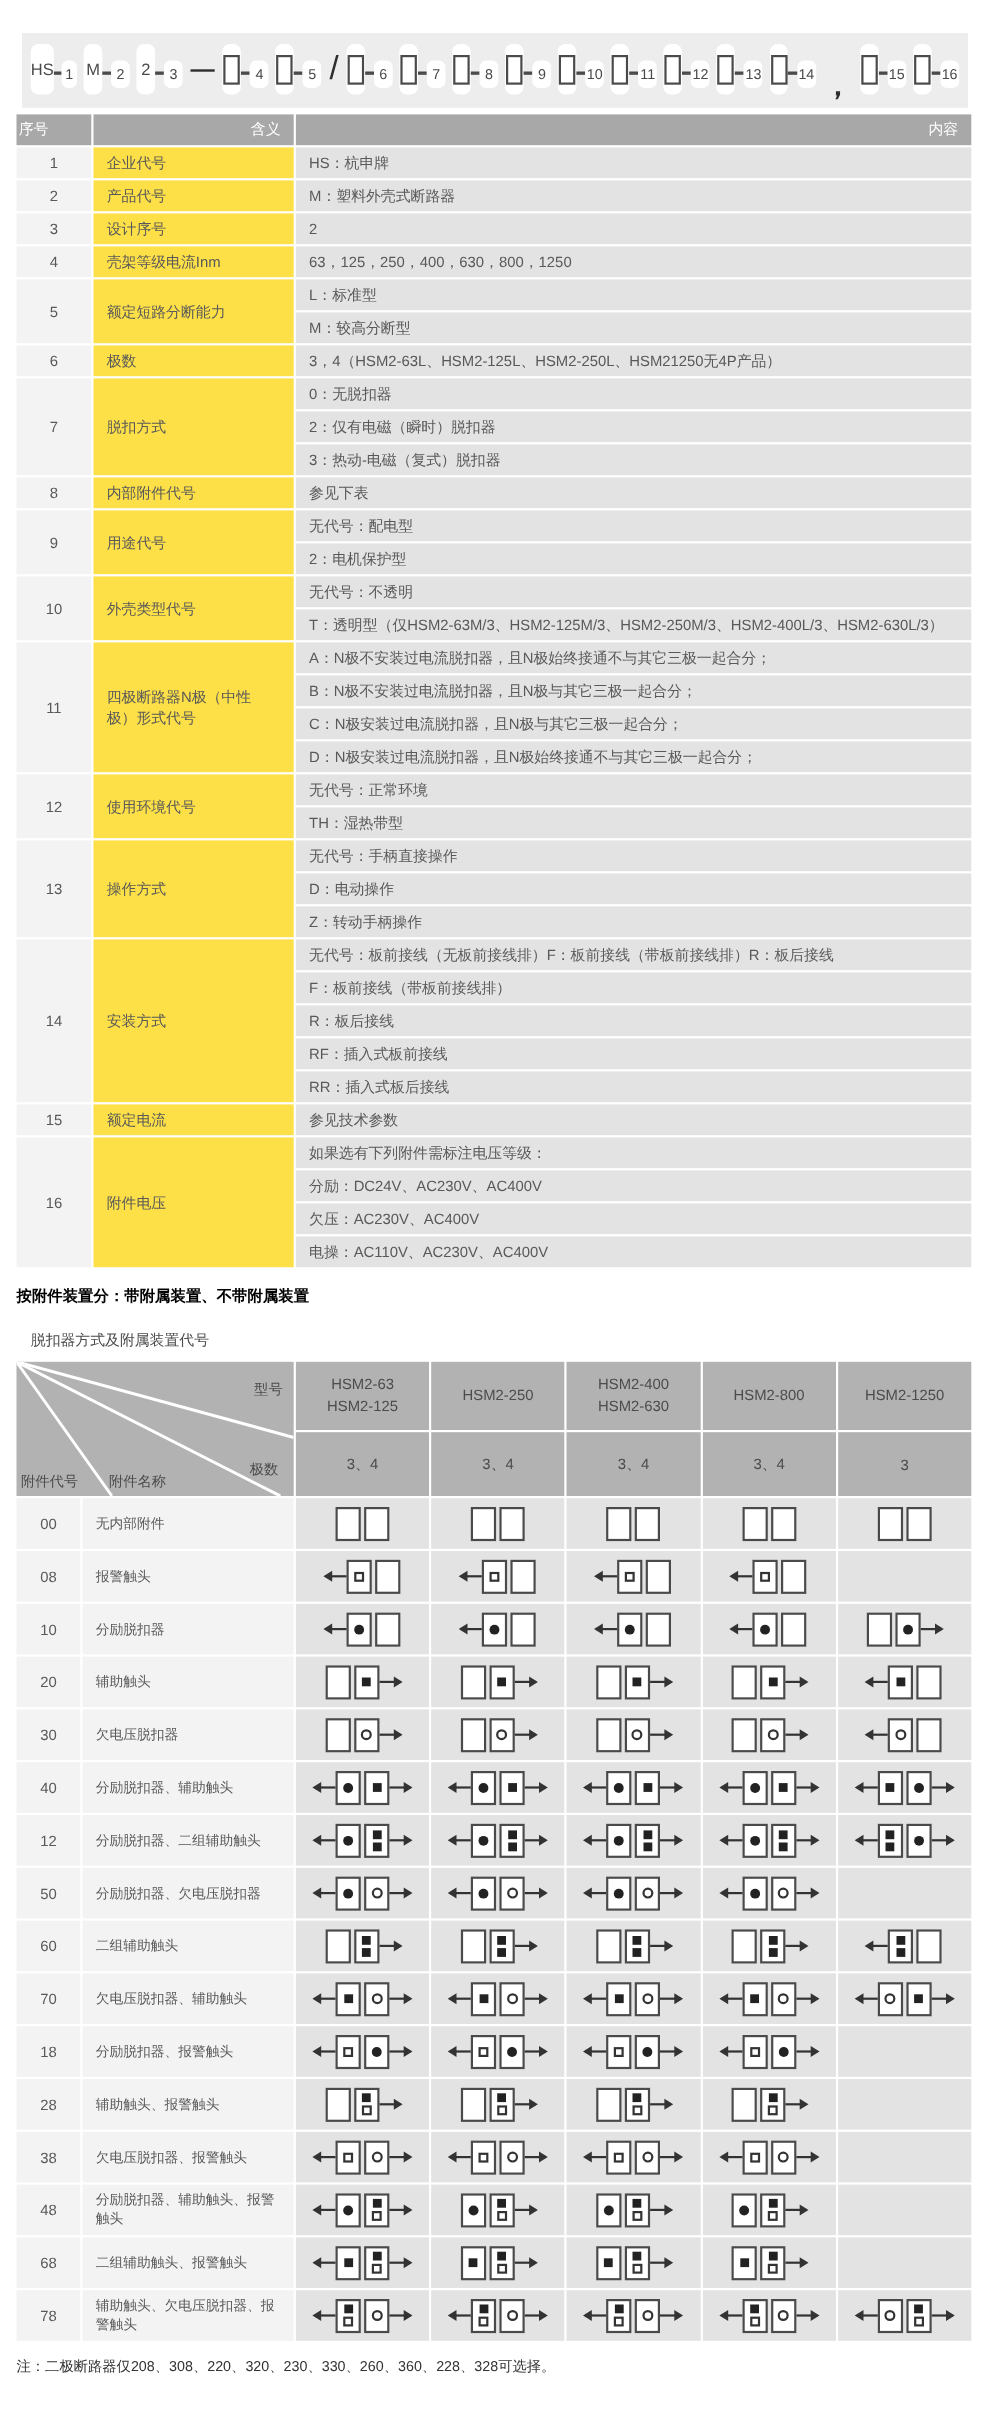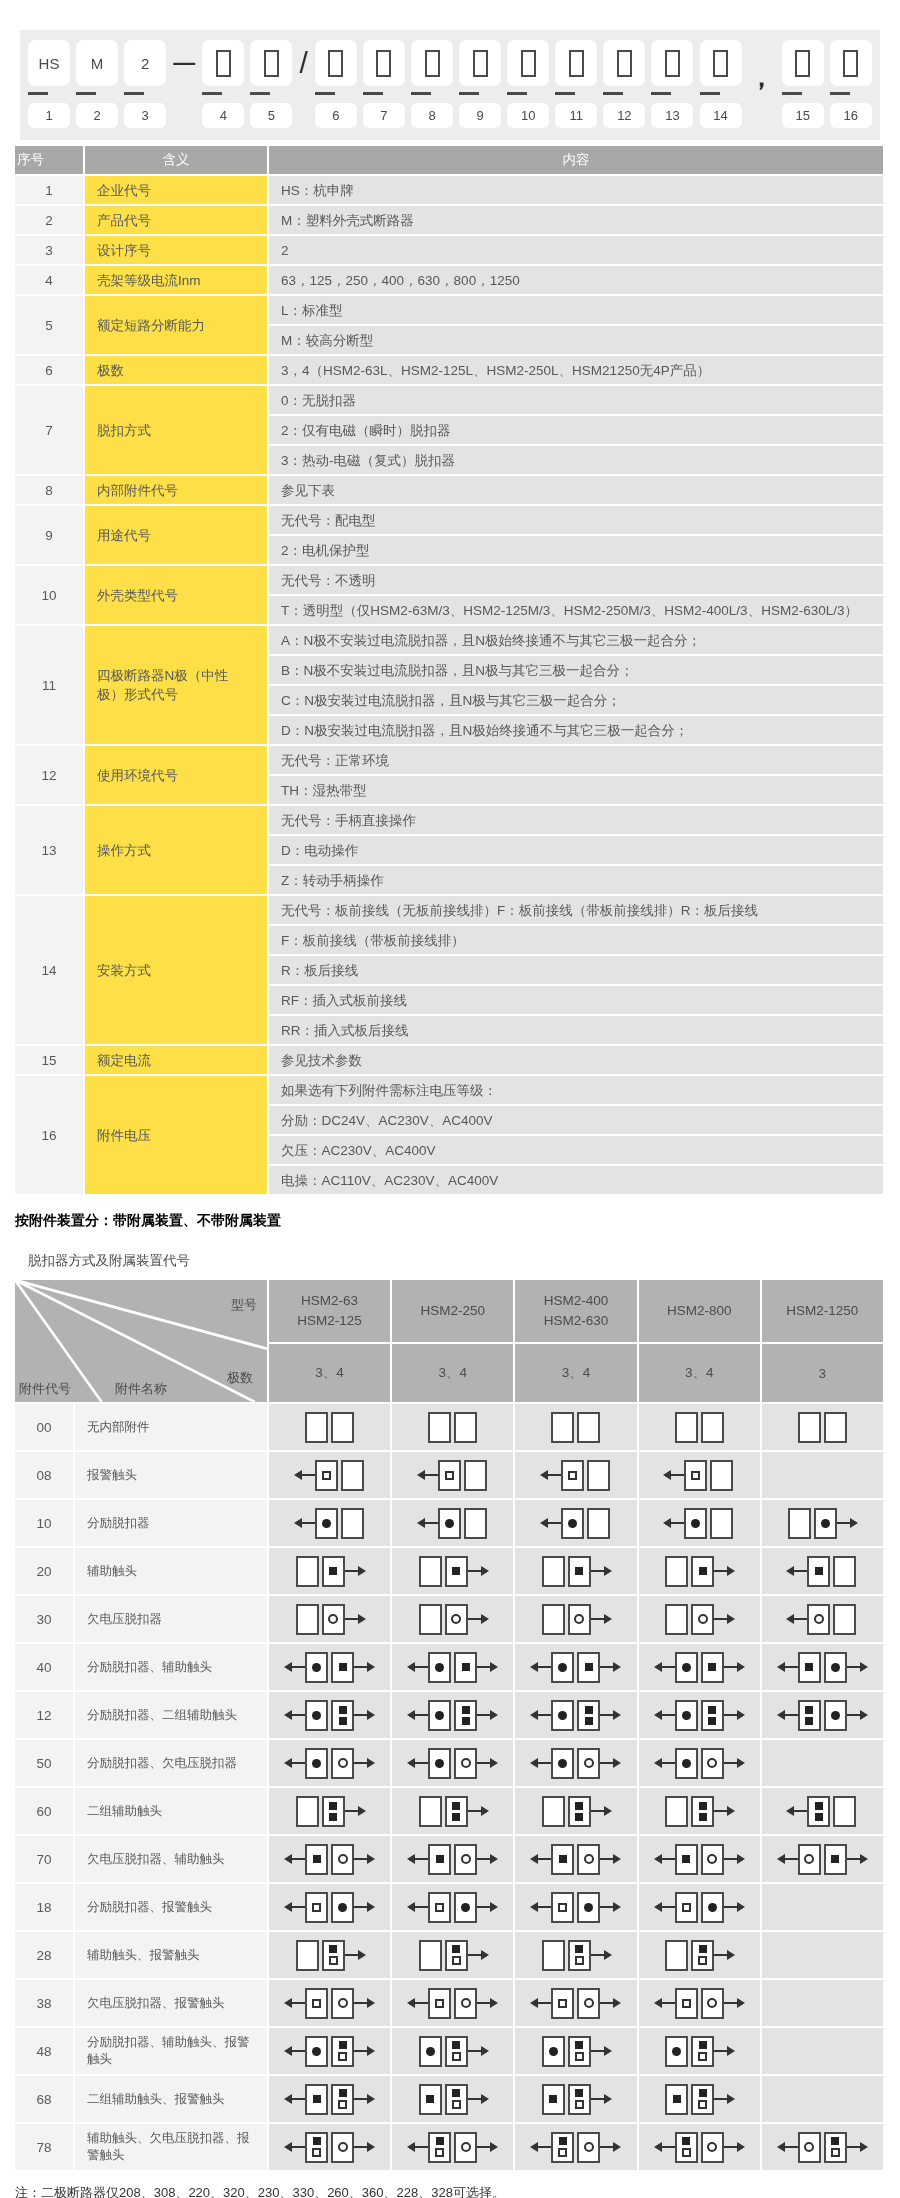--- a/index.html
+++ b/index.html
@@ -1,33 +1,33 @@
 <!DOCTYPE html>
 <html><head>
 <meta charset="utf-8">
 <style>
   *{box-sizing:border-box;margin:0;padding:0}
   html,body{background:#fff}
   body{width:900px;min-height:2198px;font-family:"Liberation Sans","DejaVu Sans",sans-serif;color:#595959;position:relative}
 
   
   .code-band{margin:30px 20px 0;background:#ededed;display:flex;justify-content:space-between;align-items:flex-start;padding:10px 8px 12px}
-  .cb-cell{display:flex;flex-direction:column;width:42px}
+  .cb-cell{display:flex;flex-direction:row;align-items:center;width:42px}
   .cb-cell.sep{width:auto;padding:0 1px}
   .cb-box{width:42px;height:46px;background:#fff;border-radius:7px;display:flex;align-items:center;justify-content:center;font-size:15px;color:#4a4a4a}
   .slot{width:15px;height:27px;border:2px solid #4a4a4a}
   .cb-underline{width:20px;height:3px;background:#4a4a4a;margin-top:6px}
   .cb-num{margin-top:8px;width:42px;height:25px;background:#fff;border-radius:6px;display:flex;align-items:center;justify-content:center;font-size:13px;color:#4a4a4a}
   .sep-glyph{height:46px;display:flex;align-items:center;font-size:22px;font-weight:bold;color:#2e2e2e}
   .sep-glyph.slash{font-size:30px;font-weight:normal}
   .sep-glyph.comma{align-items:flex-end;font-size:26px;line-height:.6}
 
   
   .t1{border-collapse:separate;border-spacing:2px;margin:4px 13px 0;width:872px;table-layout:fixed}
-  .t1 th{background:#a8a8a8;color:#fff;font-weight:normal;font-size:13.5px;text-align:center;padding:5px 12px;height:26px}
+  .t1 th{background:#a8a8a8;color:#fff;font-weight:normal;font-size:13.5px;text-align:right;padding:5px 12px;height:26px}
   .t1 th.c1{width:68px;text-align:left;padding:5px 2px}
   .t1 th.c2{width:182px}
   .t1 td{font-size:13.5px;padding:4px 12px;vertical-align:middle;line-height:19px;height:28px}
   .t1 td.no{background:#f3f3f3;text-align:center;padding:4px 2px}
   .t1 td.mg{background:#fde047}
   .t1 td.ct{background:#e3e3e3}
 
   .section-note{margin:16px 15px 0;font-size:14px;font-weight:bold;color:#000000}
   .t2-title{margin:22px 28px 0;font-size:13.5px;color:#4a4a4a}
 
@@ -36,21 +36,21 @@
   .t2 td{vertical-align:middle}
   .t2 .hd{background:#b2b2b2;color:#4c4c4c;text-align:center;font-size:13.5px}
   .t2 td.model{height:62px;line-height:20px}
   .t2 td.poles{height:58px}
   .t2 td.corner{position:relative;padding:0}
   .corner svg{position:absolute;left:0;top:0;width:100%;height:100%;display:block}
   .corner .lb{position:absolute;font-size:13px;color:#4c4c4c;white-space:nowrap}
   .lb.model{top:16px;right:10px}
   .lb.poles{bottom:15px;right:14px}
   .lb.code{bottom:4px;left:4px}
-  .lb.name{bottom:4px;left:100px}
+  .lb.name{bottom:4px;left:84px}
   .t2 td.acode{background:#f3f3f3;text-align:center;font-size:13.5px}
   .t2 td.aname{background:#f3f3f3;font-size:12.5px;padding:5px 8px 5px 12px;line-height:17px}
   .t2 td.dg{background:#e3e3e3;text-align:center;height:46px;padding:6px 2px}
 
   
   .diag{display:inline-flex;align-items:center;justify-content:center;vertical-align:middle}
   .dbox{display:inline-flex;gap:3px}
   .half{width:23px;height:31px;background:#fff;border:2px solid #4a4a4a;display:inline-flex;flex-direction:column;align-items:center;justify-content:center;gap:3px;flex:none}
   .sym{display:inline-block;flex:none}
   .sym.dot{width:9px;height:9px;border-radius:50%;background:#222}

